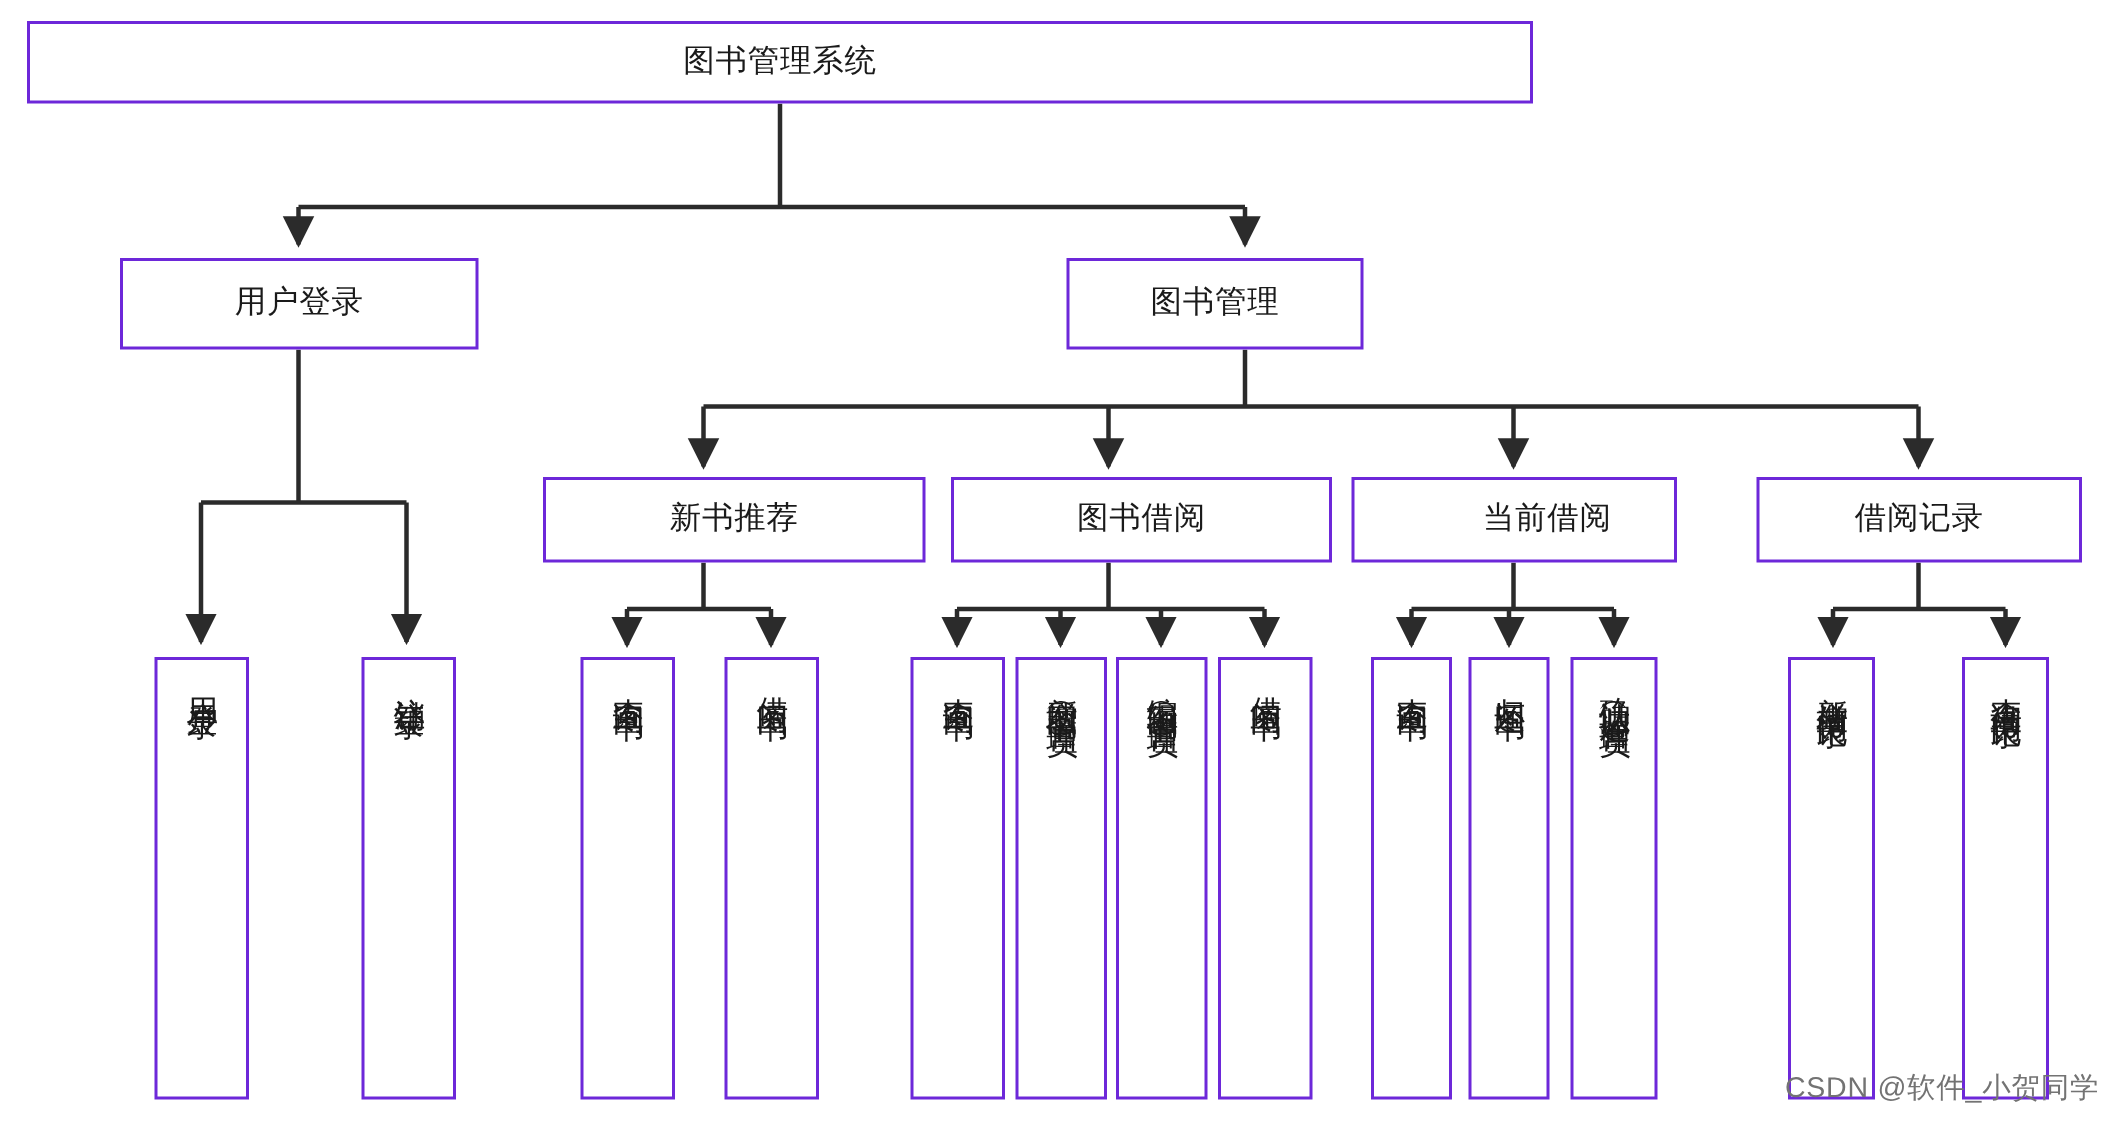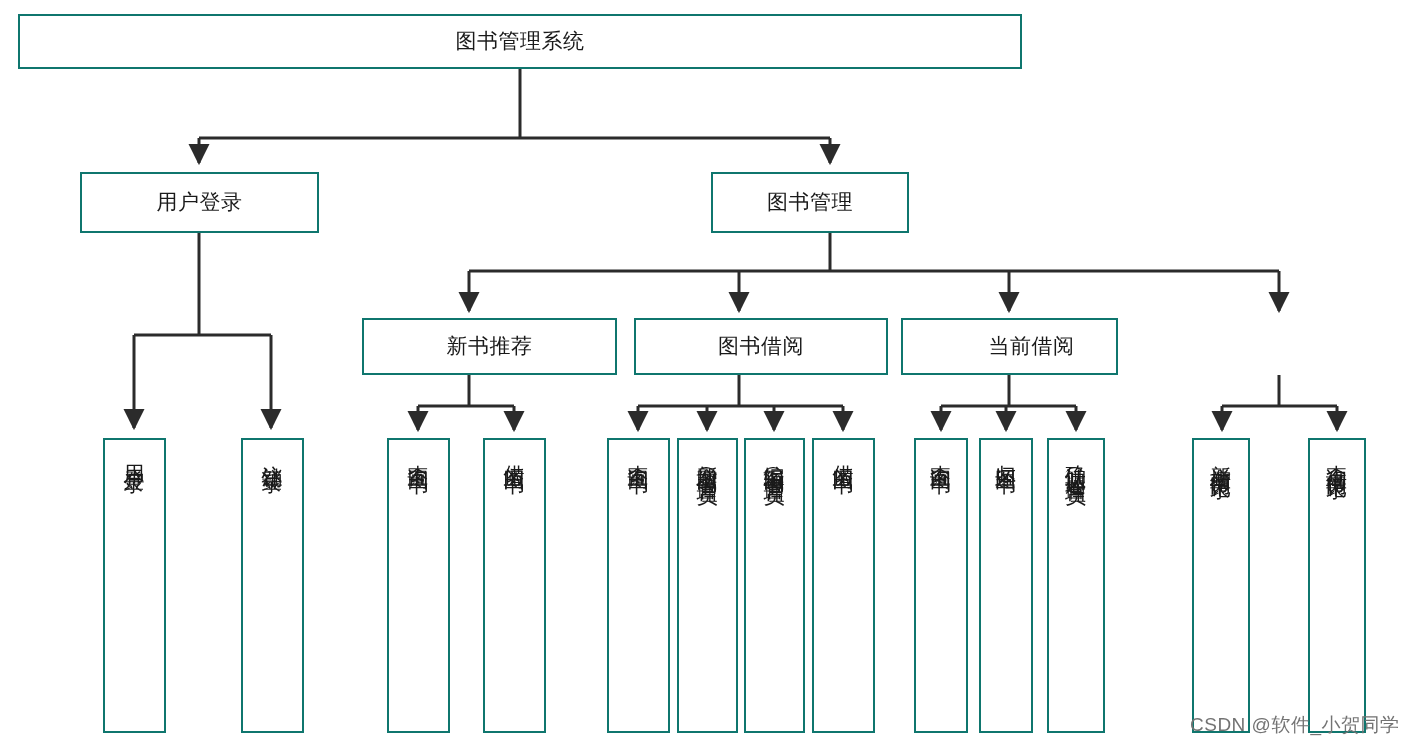--- a/index.html
+++ b/index.html
@@ -21,21 +21,21 @@
     position: absolute;
     left: 0;
     top: 0;
     width: 1405px;
     height: 747px;
   }
   .node {
     position: absolute;
     box-sizing: border-box;
     background: #ffffff;
-    border: 2px solid #0f766e;
+    border: 2px solid #6d28d9;
     display: flex;
     align-items: center;
     justify-content: center;
     color: #1a1a1a;
   }
   .node-label {
     text-align: center;
     line-height: 1.18;
     letter-spacing: 0.5px;
     white-space: pre-line;
@@ -132,20 +132,23 @@
 
   <div class="node horiz" style="left:362px; top:318px; width:255px; height:57px;">
     <span class="node-label">新书推荐</span>
   </div>
   <div class="node horiz" style="left:634px; top:318px; width:254px; height:57px;">
     <span class="node-label">图书借阅</span>
   </div>
   <div class="node horiz" style="left:901px; top:318px; width:217px; height:57px;padding-left:44px;">
     <span class="node-label">当前借阅</span>
   </div>
+  <div class="node horiz" style="left:1171px; top:318px; width:217px; height:57px;">
+    <span class="node-label">借阅记录</span>
+  </div>
 
   <div class="node vert" style="left:103px; top:438px; width:63px; height:295px;">
     <span class="node-label">用户登录</span>
   </div>
   <div class="node vert" style="left:241px; top:438px; width:63px; height:295px;">
     <span class="node-label">注销登录</span>
   </div>
 
   <div class="node vert" style="left:387px; top:438px; width:63px; height:295px;">
     <span class="node-label">查询图书</span>

